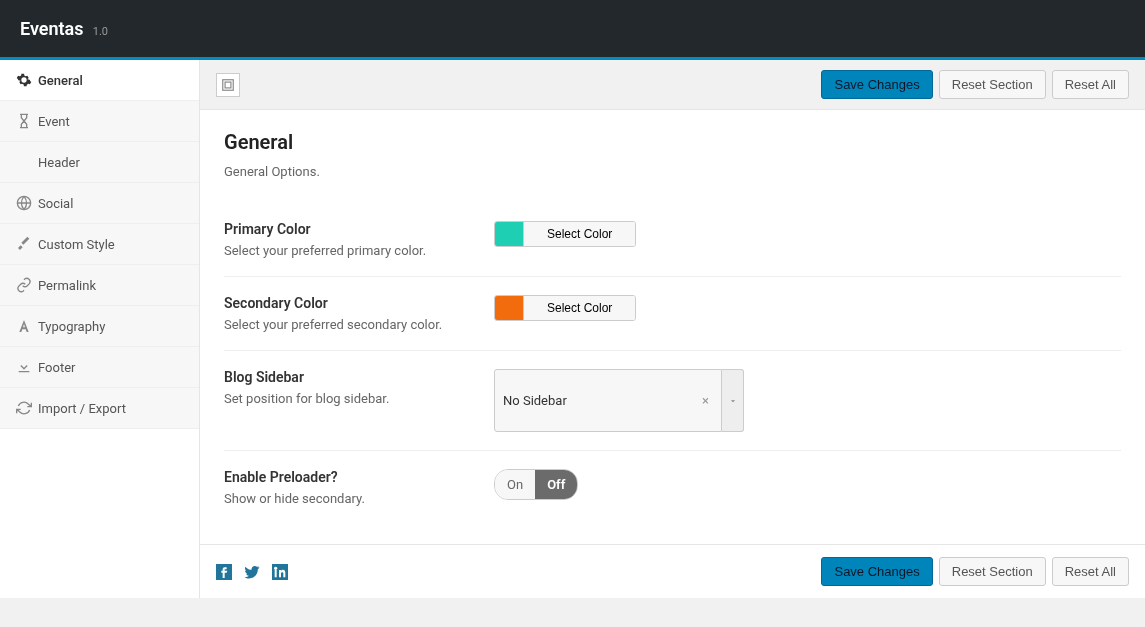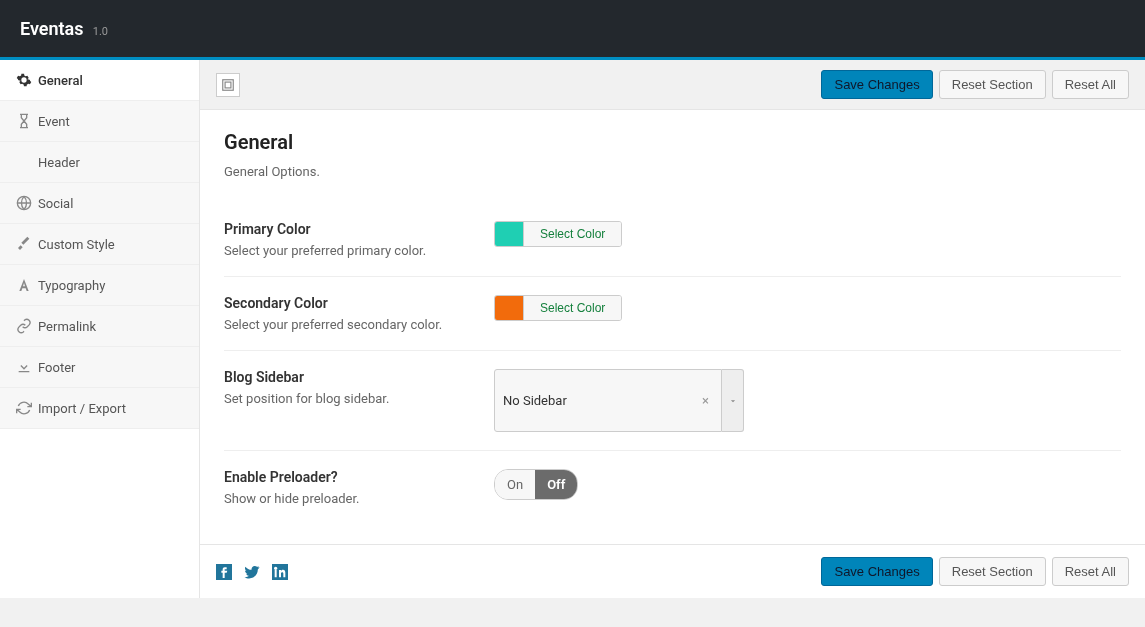--- a/index.html
+++ b/index.html
@@ -24,21 +24,21 @@
 .content { padding: 20px 24px; flex: 1; }
 .section-title { font-size: 20px; font-weight: 600; margin-bottom: 10px; color: #222; }
 .section-desc { color: #666; margin-bottom: 24px; }
 .field-row { display: flex; padding: 18px 0; border-bottom: 1px solid #eee; }
 .field-label-col { width: 270px; padding-right: 27px; }
 .field-label { font-weight: 600; font-size: 14px; color: #333; margin-bottom: 6px; }
 .field-desc { color: #666; font-size: 13px; }
 .field-control-col { flex: 1; }
 .color-picker { display: inline-flex; align-items: stretch; border: 1px solid #ccc; border-radius: 3px; overflow: hidden; }
 .color-swatch { width: 28px; }
-.color-btn { background: #f7f7f7; border: none; border-left: 1px solid #ccc; padding: 5px 16px; font-size: 12px; cursor: pointer; color: #15803d; }
+.color-btn { background: #f7f7f7; border: none; border-left: 1px solid #ccc; padding: 5px 23px; font-size: 12px; cursor: pointer; color: #000000; }
 .select-wrap { display: inline-flex; width: 250px; }
 .select-main { flex: 1; border: 1px solid #ccc; background: #f7f7f7; padding: 23px 8px; display: flex; align-items: center; justify-content: space-between; border-radius: 3px 0 0 3px; }
 .select-clear { color: #999; cursor: pointer; padding: 0 4px; }
 .select-arrow { width: 22px; border: 1px solid #ccc; border-left: none; background: #eee; display: flex; align-items: center; justify-content: center; border-radius: 0 3px 3px 0; cursor: pointer; }
 .toggle { display: inline-flex; border: 1px solid #ccc; border-radius: 14px; overflow: hidden; }
 .toggle-opt { padding: 7px 12px; font-size: 13px; cursor: pointer; }
 .toggle-opt.off { background: #f7f7f7; color: #666; }
 .toggle-opt.on { background: #6b6b6b; color: #fff; font-weight: 600; }
 .footer-bar { display: flex; align-items: center; padding: 12px 16px; border-top: 1px solid #e5e5e5; background: #fff; }
 .social-icons { display: flex; gap: 12px; }
@@ -91,33 +91,33 @@
     <div class="sidebar-item">
       <span class="icon">
           <svg width="16" height="16" viewBox="0 0 24 24" fill="currentColor">
             <path d="M20 4l-9 9-3-3 9-9 3 3zM7 14l3 3-4 4-3-3 4-4z"></path>
           </svg>
         </span>
       <span>Custom Style</span>
     </div>
     <div class="sidebar-item">
       <span class="icon">
+          <svg width="16" height="16" viewBox="0 0 24 24" fill="none" stroke="currentColor" stroke-width="2">
+            <path d="M10 13a5 5 0 007 0l3-3a5 5 0 00-7-7l-1 1M14 11a5 5 0 00-7 0l-3 3a5 5 0 007 7l1-1"></path>
+          </svg>
+        </span>
+      <span>Permalink</span>
+    </div>
+    <div class="sidebar-item">
+      <span class="icon">
           <svg width="16" height="16" viewBox="0 0 24 24" fill="currentColor">
             <path d="M12 3l7 18h-3l-1.5-4h-5L8 21H5l7-18zm-1.5 11h3L12 9l-1.5 5z"></path>
           </svg>
         </span>
       <span>Typography</span>
-    </div>
-    <div class="sidebar-item">
-      <span class="icon">
-          <svg width="16" height="16" viewBox="0 0 24 24" fill="none" stroke="currentColor" stroke-width="2">
-            <path d="M10 13a5 5 0 007 0l3-3a5 5 0 00-7-7l-1 1M14 11a5 5 0 00-7 0l-3 3a5 5 0 007 7l1-1"></path>
-          </svg>
-        </span>
-      <span>Permalink</span>
     </div>
     <div class="sidebar-item">
       <span class="icon">
           <svg width="16" height="16" viewBox="0 0 24 24" fill="currentColor">
             <path d="M12 3v10l4-4 1.4 1.4L12 16l-5.4-5.6L8 9l4 4V3h0zM4 18h16v2H4z"></path>
           </svg>
         </span>
       <span>Footer</span>
     </div>
     <div class="sidebar-item">
@@ -192,21 +192,21 @@
                   <path d="M7 10l5 5 5-5z"></path>
                 </svg>
             </div>
           </div>
         </div>
       </div>
 
       <div class="field-row" style="border-bottom:none">
         <div class="field-label-col">
           <div class="field-label">Enable Preloader?</div>
-          <div class="field-desc">Show or hide preloader.</div>
+          <div class="field-desc">Show or hide secondary.</div>
         </div>
         <div class="field-control-col">
           <div class="toggle">
             <div class="toggle-opt off">On</div>
             <div class="toggle-opt on">Off</div>
           </div>
         </div>
       </div>
     </div>
 

